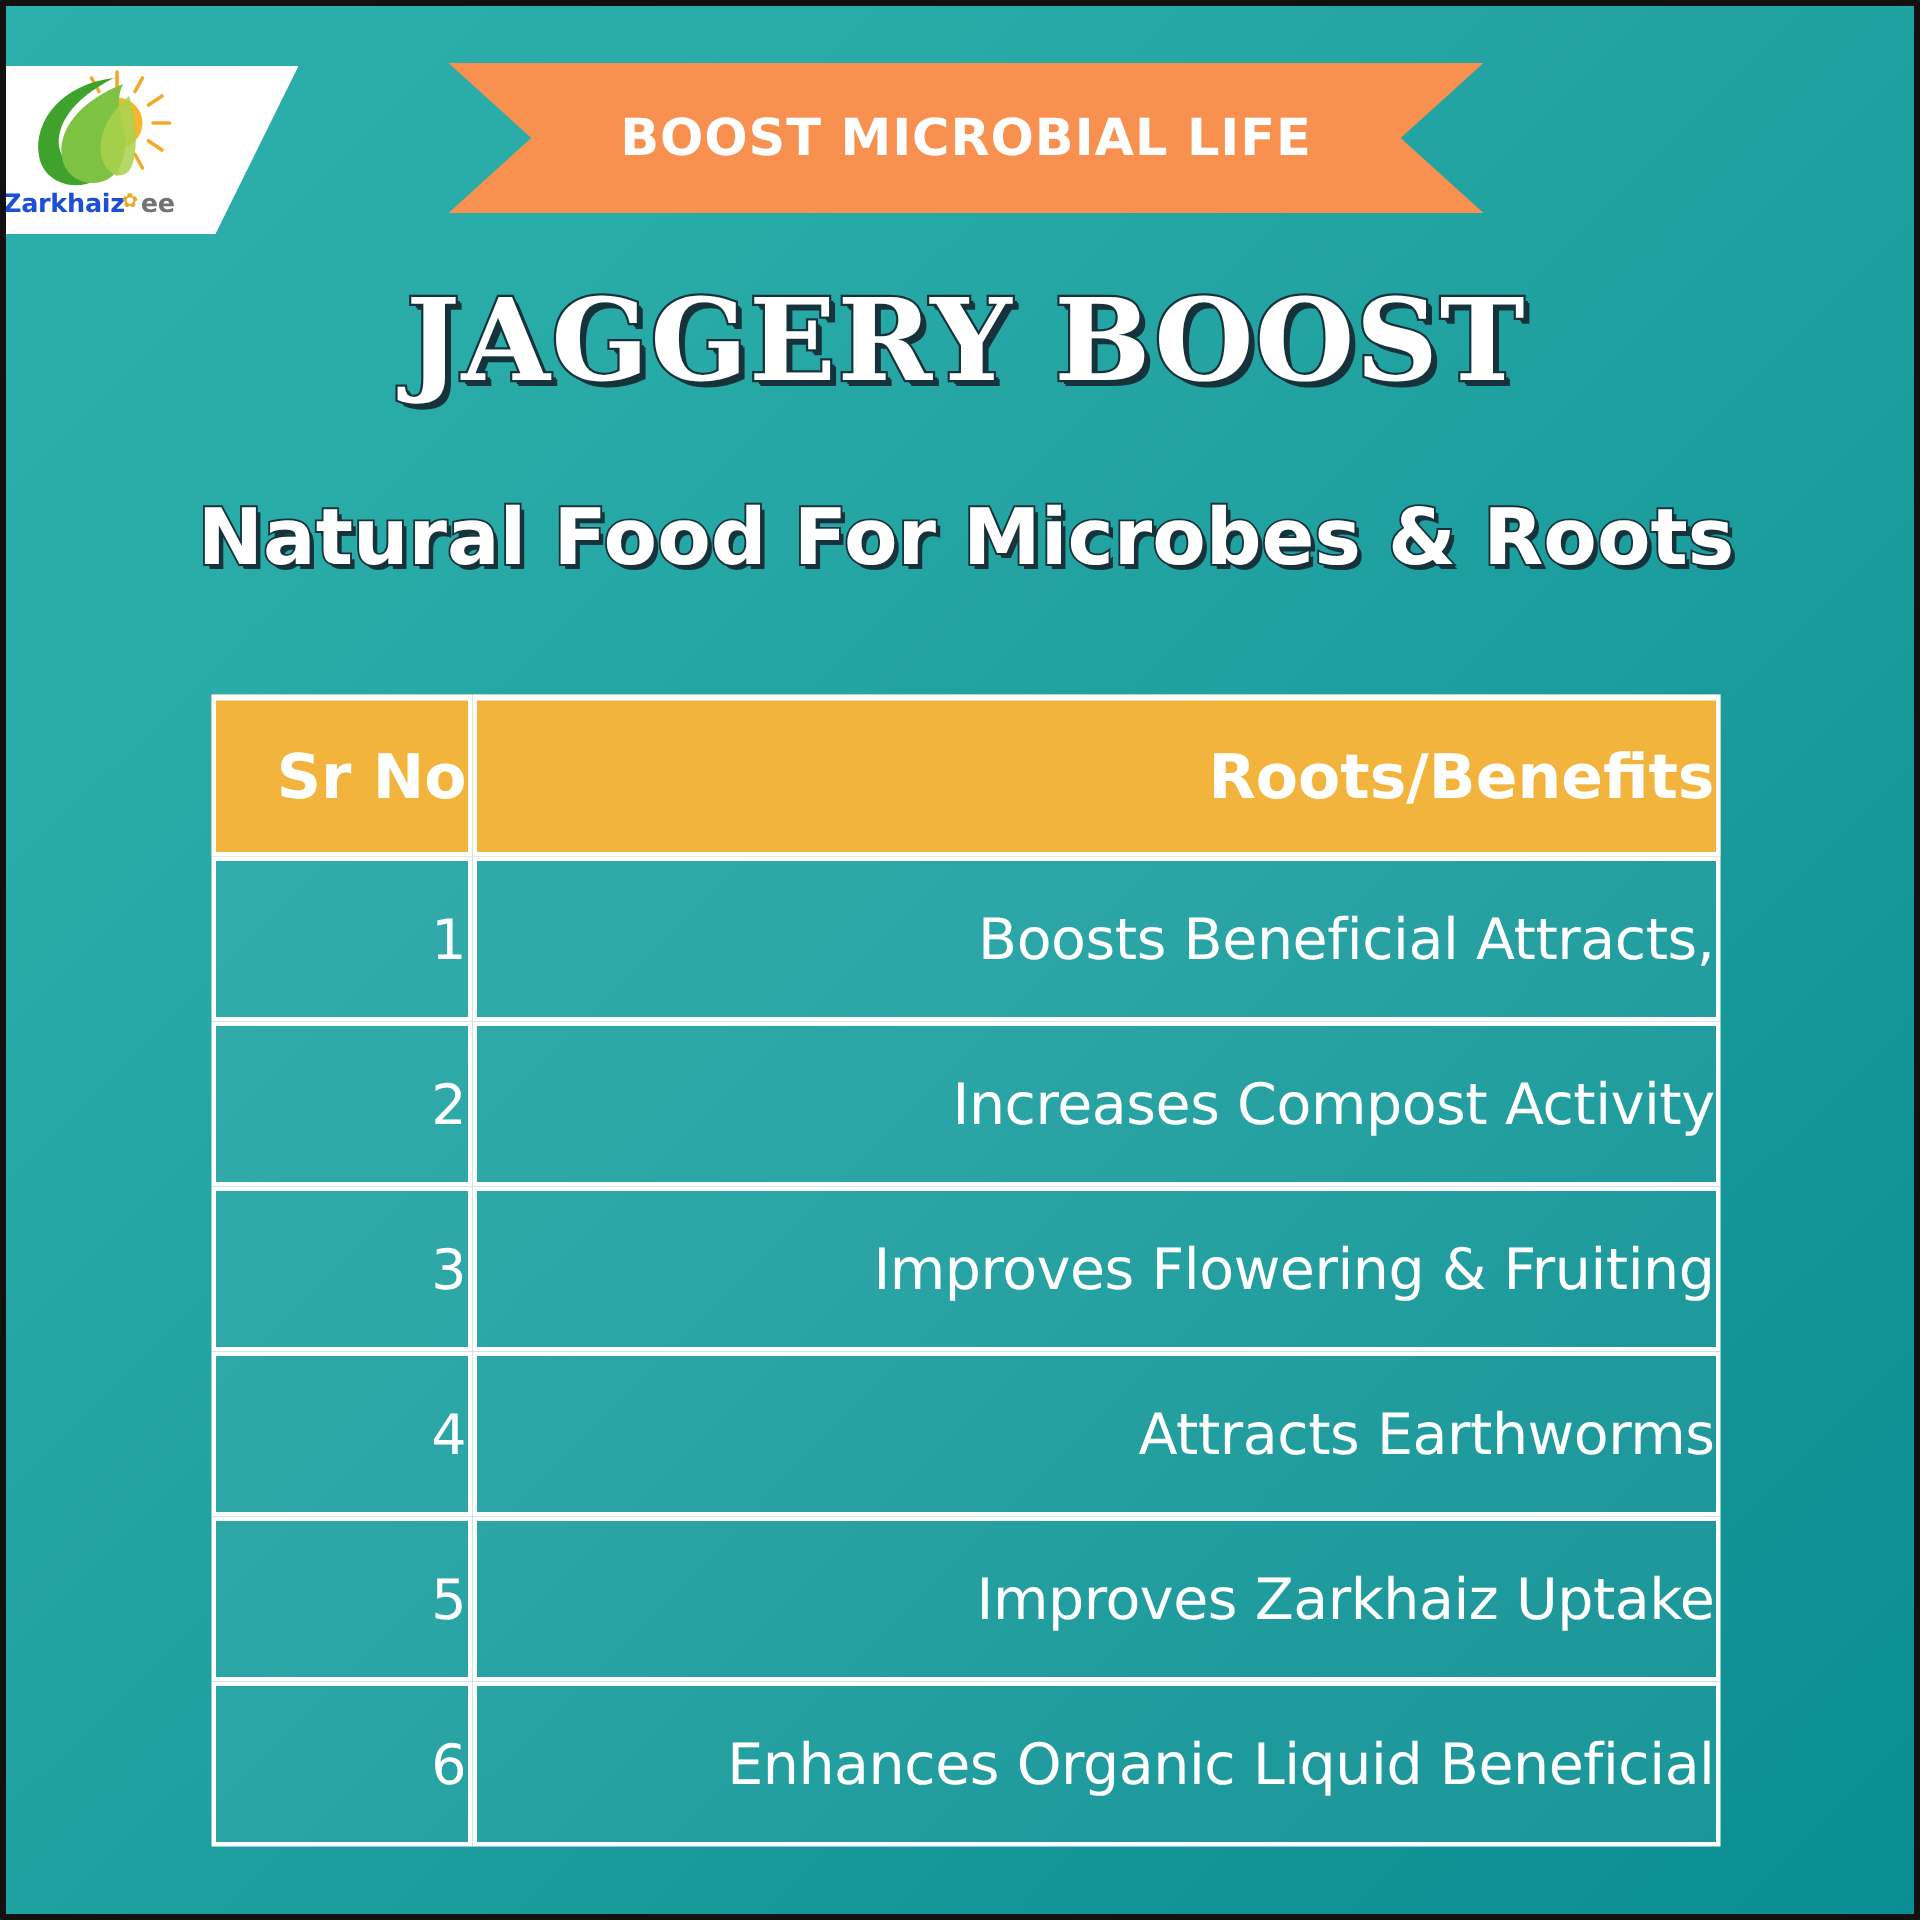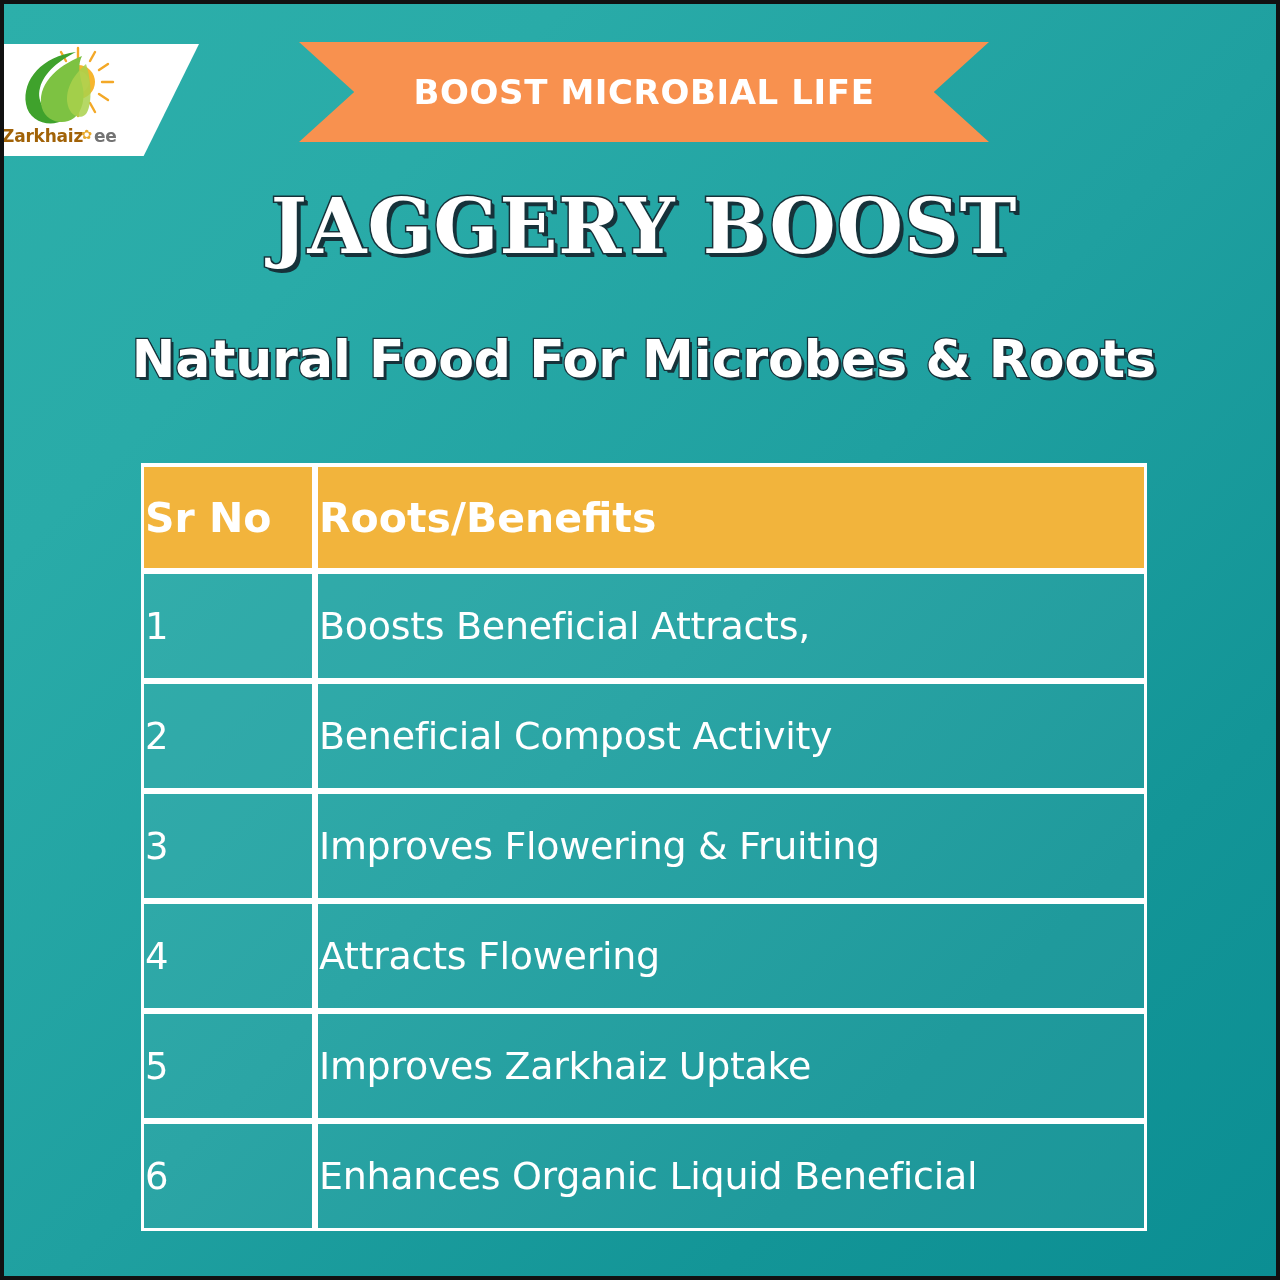--- a/index.html
+++ b/index.html
@@ -54,21 +54,21 @@
     left: 8px;
     top: 82px;
     width: 150px;
     text-align: left;
     font-family: "DejaVu Sans", sans-serif;
     font-weight: bold;
     font-size: 17px;
     letter-spacing: -0.2px;
     white-space: nowrap;
   }
-  #logo-wordmark .lw-a { color: #a16207; }
+  #logo-wordmark .lw-a { color: #1d4ed8; }
   #logo-wordmark .lw-b { color: #737373; }
   #logo-bee {
     display: inline-block;
     color: #E8A92B;
     font-size: 13px;
     transform: translate(-2px,-3px);
   }
 
   
   #ribbon {
@@ -140,21 +140,21 @@
     border-collapse: separate;
     border-spacing: 0;
     table-layout: fixed;
   }
   #benefits-table col.c-sr { width: 174px; }
   #benefits-table col.c-use { width: 832px; }
 
   #benefits-table th,
   #benefits-table td {
     border: 3px solid #FFFFFF;
-    text-align: left;
+    text-align: right;
     vertical-align: middle;
     color: #FFFFFF;
     font-family: "DejaVu Sans", sans-serif;
     box-sizing: border-box;
   }
   #benefits-table thead th {
     background: #F2B43C;
     height: 108px;
     font-weight: bold;
     font-size: 41px;
@@ -228,29 +228,29 @@
         <th>Roots/Benefits</th>
       </tr>
     </thead>
     <tbody id="table-body">
       <tr>
         <td class="sr-cell">1</td>
         <td class="use-cell">Boosts Beneficial Attracts,</td>
       </tr>
       <tr>
         <td class="sr-cell">2</td>
-        <td class="use-cell">Beneficial Compost Activity</td>
+        <td class="use-cell">Increases Compost Activity</td>
       </tr>
       <tr>
         <td class="sr-cell">3</td>
         <td class="use-cell">Improves Flowering &amp; Fruiting</td>
       </tr>
       <tr>
         <td class="sr-cell">4</td>
-        <td class="use-cell">Attracts Flowering</td>
+        <td class="use-cell">Attracts Earthworms</td>
       </tr>
       <tr>
         <td class="sr-cell">5</td>
         <td class="use-cell">Improves Zarkhaiz Uptake</td>
       </tr>
       <tr>
         <td class="sr-cell">6</td>
         <td class="use-cell">Enhances Organic Liquid Beneficial</td>
       </tr>
     </tbody>

